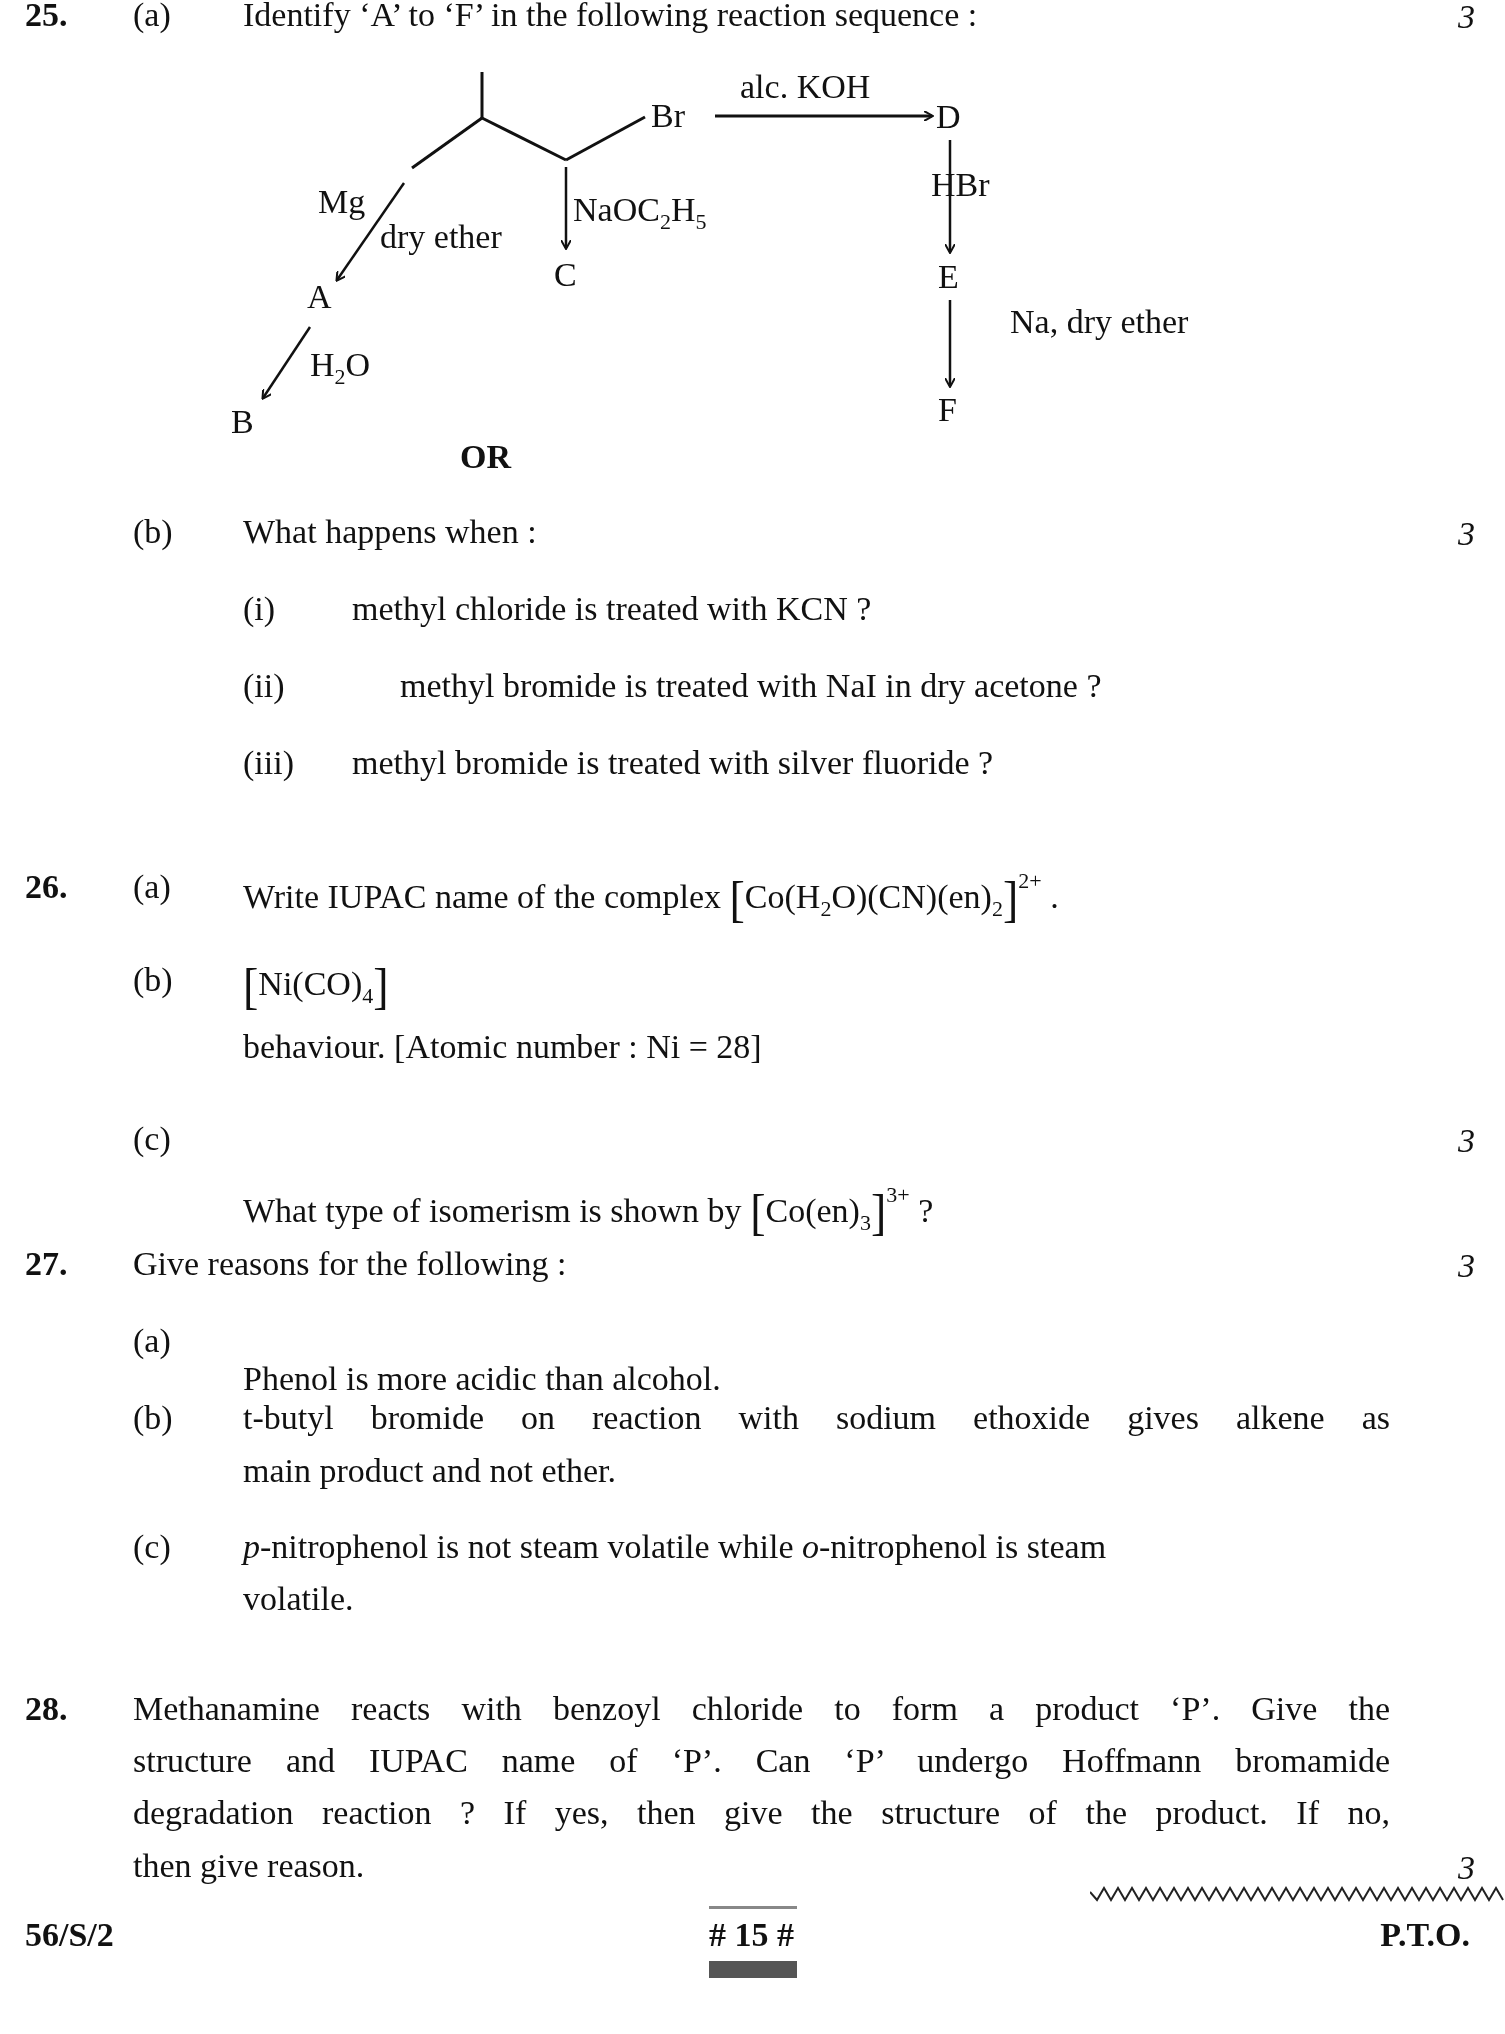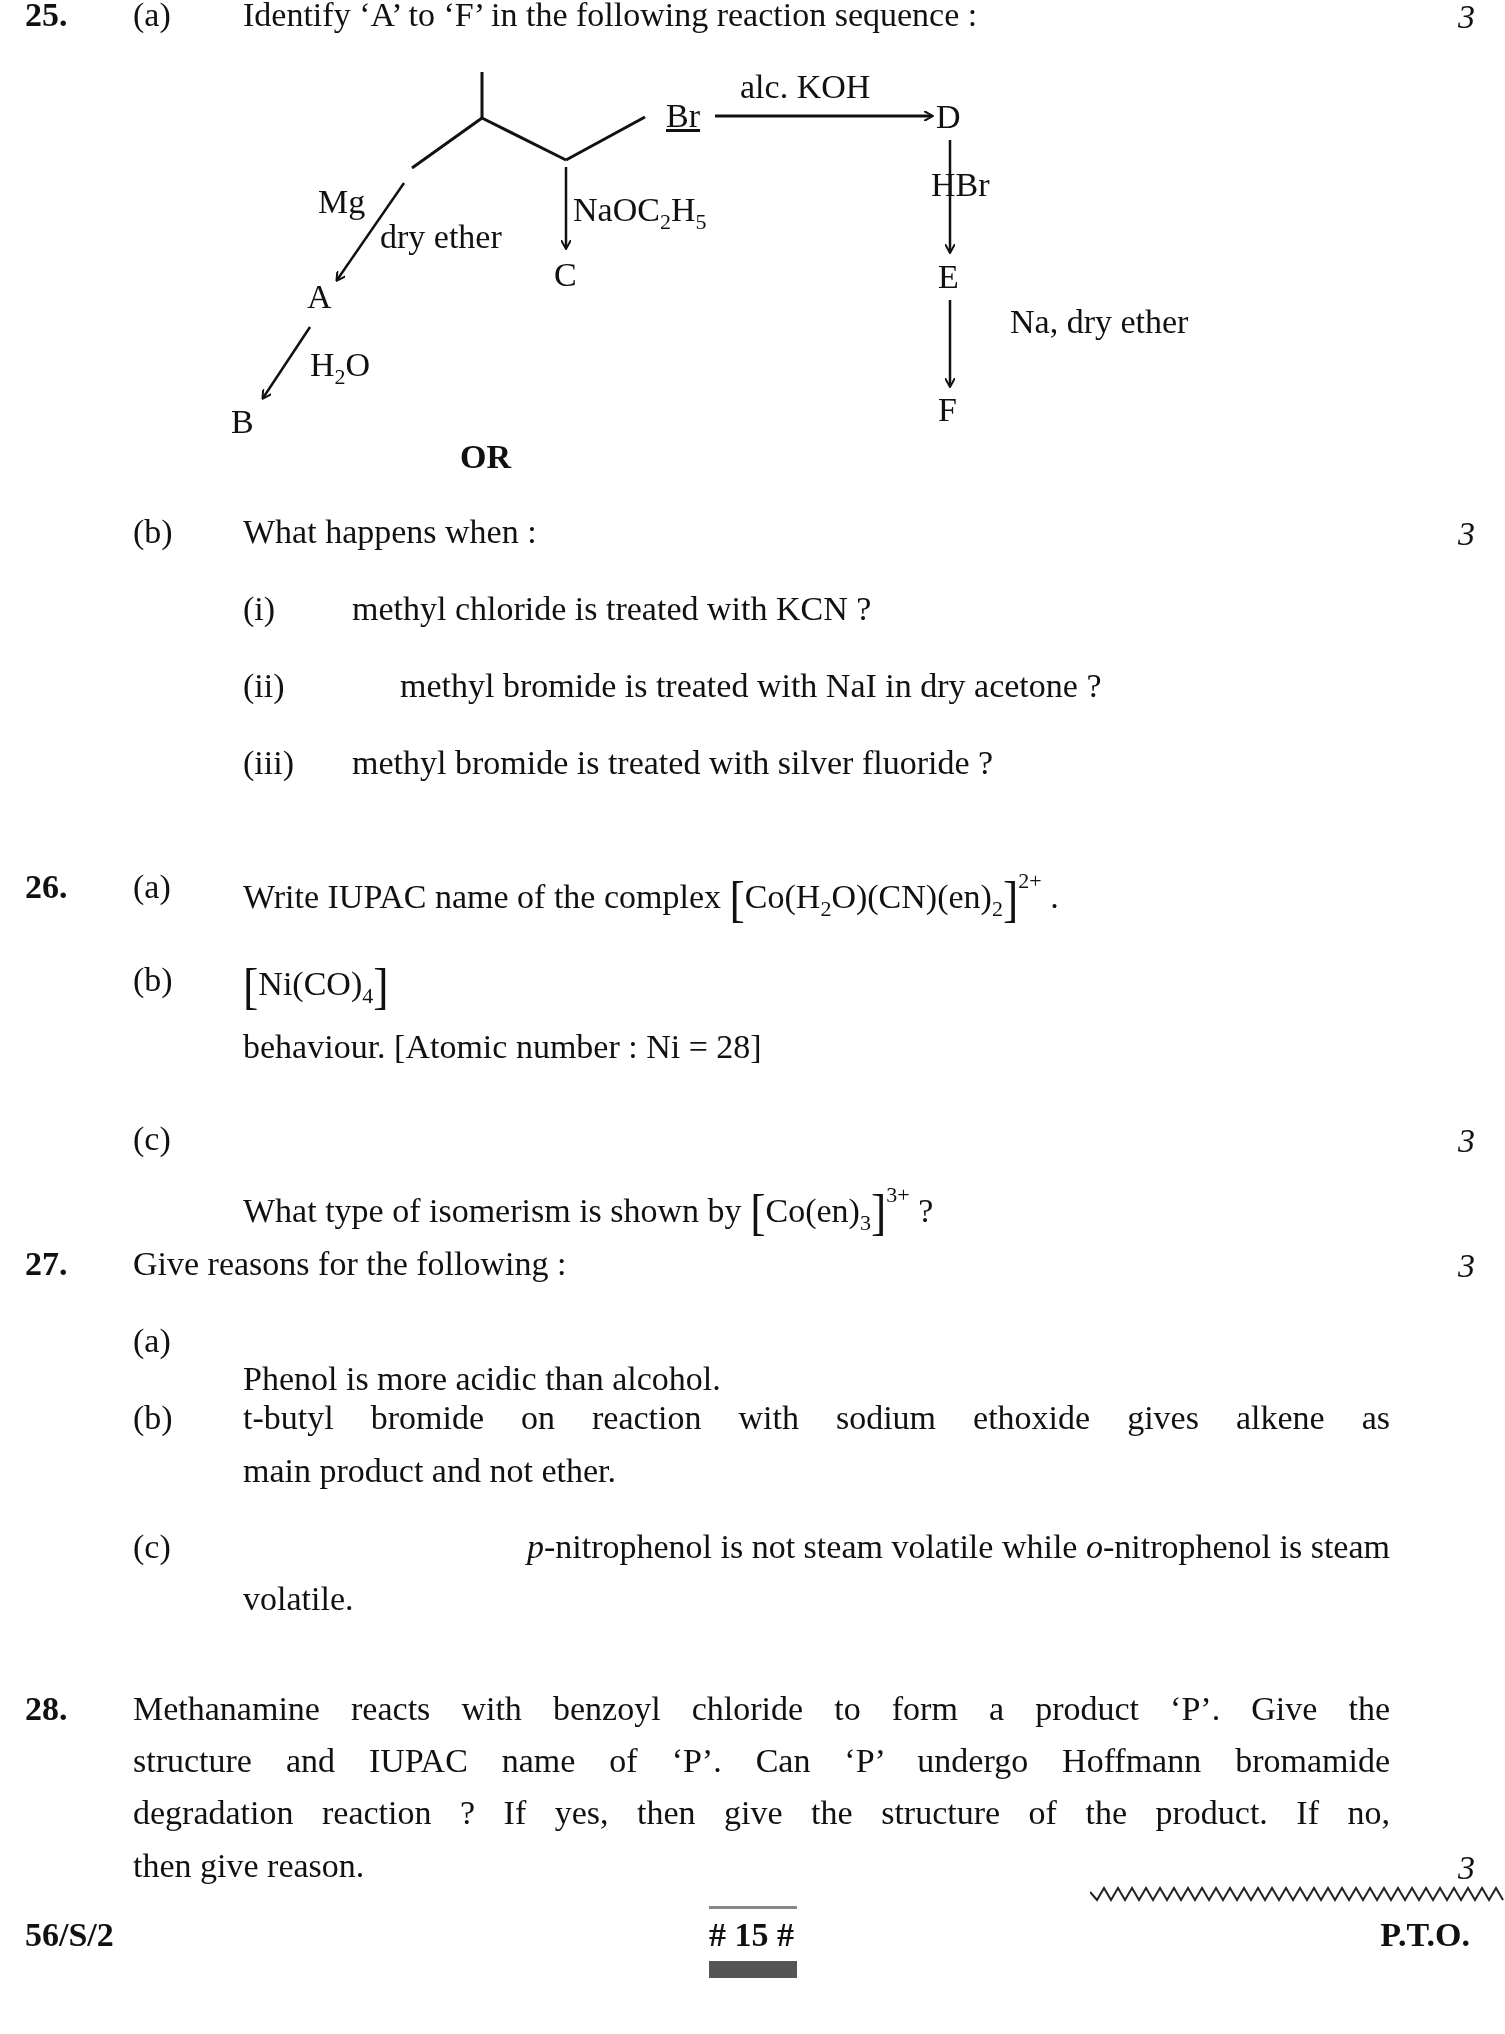--- a/index.html
+++ b/index.html
@@ -43,21 +43,21 @@
   </g>
 
   <line x1="715" y1="116" x2="932" y2="116" stroke="#111" stroke-width="3" marker-end="url(#ah)"></line>
   <line x1="404" y1="183" x2="337" y2="280" stroke="#111" stroke-width="2.5" marker-end="url(#ah)"></line>
   <line x1="566" y1="167" x2="566" y2="248" stroke="#111" stroke-width="2.5" marker-end="url(#ah)"></line>
   <line x1="310" y1="327" x2="263" y2="398" stroke="#111" stroke-width="2.5" marker-end="url(#ah)"></line>
   <line x1="950" y1="140" x2="950" y2="252" stroke="#111" stroke-width="2.5" marker-end="url(#ah)"></line>
   <line x1="950" y1="300" x2="950" y2="386" stroke="#111" stroke-width="2.5" marker-end="url(#ah)"></line>
 </svg>
 
-<div class="lbl" style="left:666px; top:99px;text-decoration:underline;">Br</div>
+<div class="lbl" style="left:651px; top:99px;">Br</div>
 <div class="lbl" style="left:740px; top:70px;">alc. KOH</div>
 <div class="lbl" style="left:936px; top:100px;">D</div>
 <div class="lbl" style="left:318px; top:185px;">Mg</div>
 <div class="lbl" style="left:380px; top:220px;">dry ether</div>
 <div class="lbl" style="left:573px; top:193px;"><span>NaOC</span><span class="sub">2</span><span>H</span><span class="sub">5</span></div>
 <div class="lbl" style="left:554px; top:258px;">C</div>
 <div class="lbl" style="left:307px; top:280px;">A</div>
 <div class="lbl" style="left:310px; top:348px;"><span>H</span><span class="sub">2</span><span>O</span></div>
 <div class="lbl" style="left:231px; top:405px;">B</div>
 <div class="lbl" style="left:931px; top:168px;">HBr</div>
@@ -103,21 +103,21 @@
 <div class="marks" style="top:1247px;">3</div>
 
 <div class="t" style="left:133px; top:1324px;">(a)</div>
 <div class="t" style="left:243px; top:1324px;margin-top:38px;">Phenol is more acidic than alcohol.</div>
 
 <div class="t" style="left:133px; top:1401px;">(b)</div>
 <div class="t just" style="left:243px; top:1401px; width:1147px; word-spacing:4px;">t-butyl bromide on reaction with sodium ethoxide gives alkene as</div>
 <div class="t" style="left:243px; top:1454px;">main product and not ether.</div>
 
 <div class="t" style="left:133px; top:1530px;">(c)</div>
-<div class="t" style="left:243px; top:1530px; width:1147px; display:flex; justify-content:flex-end;">
+<div class="t" style="left:243px; top:1530px; width:1147px; display:flex; justify-content:flex-start;">
   <span><span class="i">p</span><span>-nitrophenol is not steam volatile while </span><span class="i">o</span><span>-nitrophenol is steam</span></span>
 </div>
 <div class="t" style="left:243px; top:1582px;">volatile.</div>
 
 <div class="t qn" style="top:1692px;">28.</div>
 <div class="t just" style="left:133px; top:1692px; width:1257px;">Methanamine reacts with benzoyl chloride to form a product ‘P’. Give the</div>
 <div class="t just" style="left:133px; top:1744px; width:1257px;">structure and IUPAC name of ‘P’. Can ‘P’ undergo Hoffmann bromamide</div>
 <div class="t just" style="left:133px; top:1796px; width:1257px;">degradation reaction ? If yes, then give the structure of the product. If no,</div>
 <div class="t" style="left:133px; top:1849px;">then give reason.</div>
 <div class="marks" style="top:1849px;">3</div>

